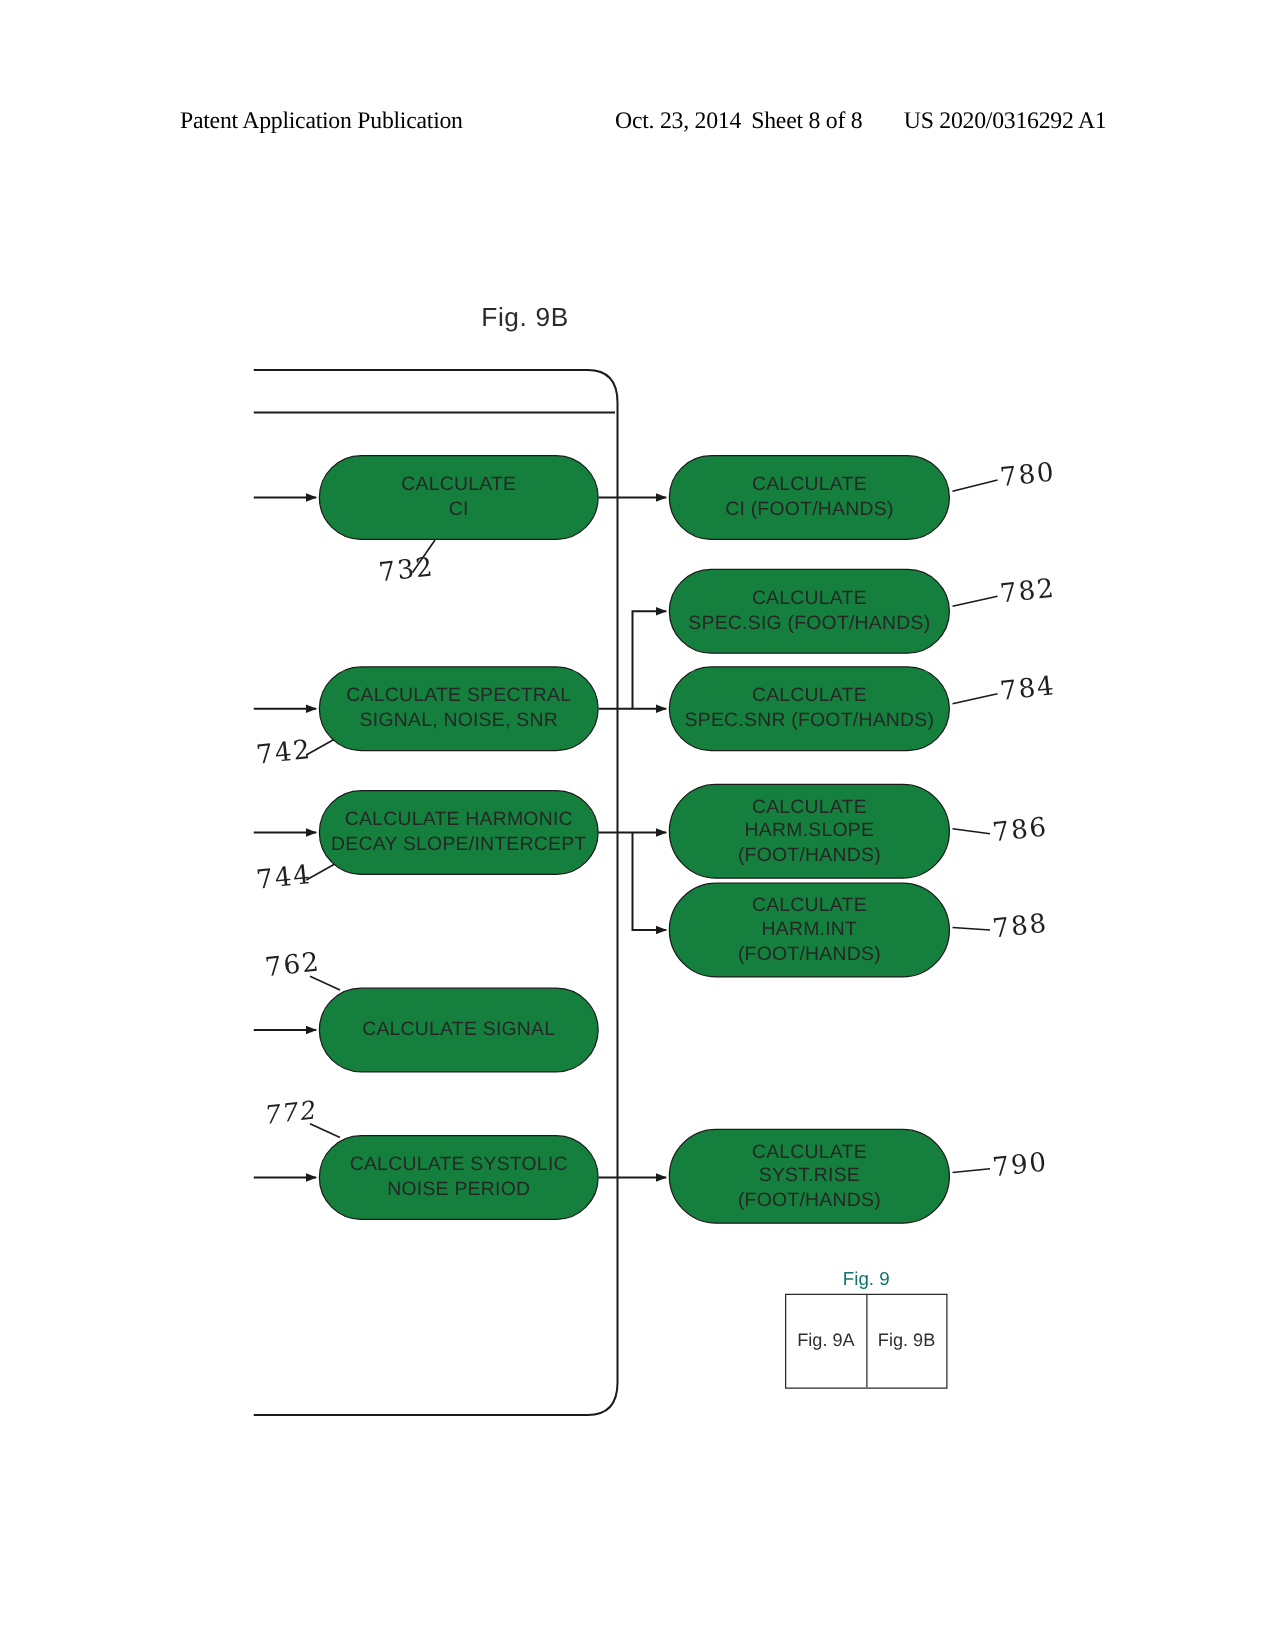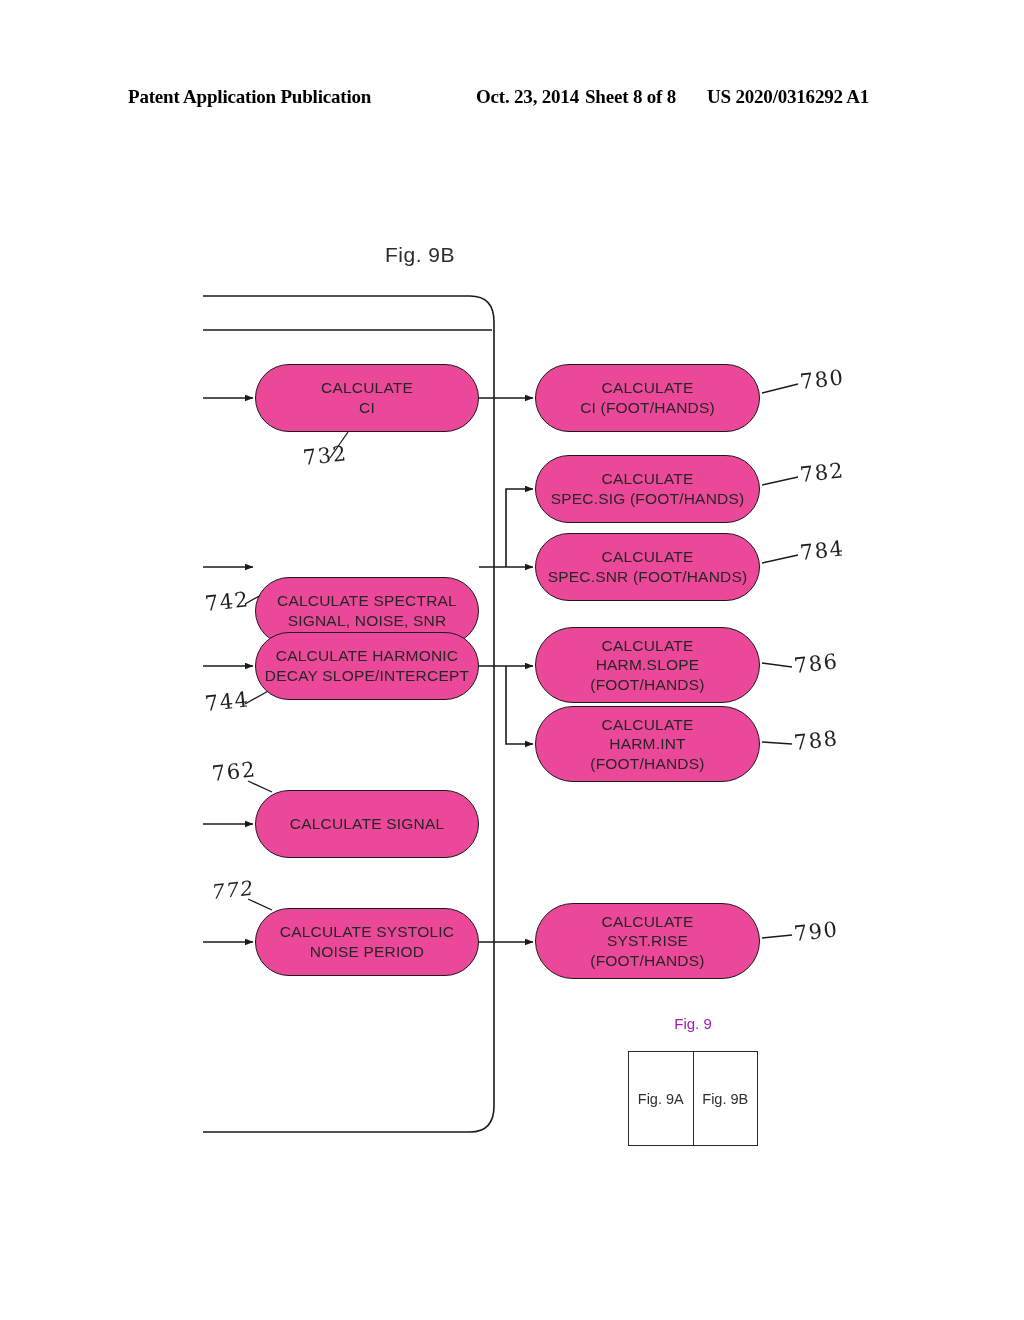--- a/index.html
+++ b/index.html
@@ -13,25 +13,25 @@
     position: relative;
     font-family: "Liberation Sans", sans-serif;
     color: #000000;
     overflow: hidden;
   }
 
   
   .patent-header {
     position: absolute;
     top: 86px;
-    left: 0;
+    left: 16px;
     width: 984px;
     height: 26px;
     font-family: "Liberation Serif", serif;
-    font-weight: bold;
+    font-weight: normal;
     font-size: 19px;
     letter-spacing: -0.2px;
     white-space: nowrap;
   }
   .ph-pub   { position: absolute; left: 128px;  top: 0; }
   .ph-date  { position: absolute; left: 428px;  top: 0; margin-left: 48px; }
   .ph-sheet { position: absolute; left: 585px;  top: 0; }
   .ph-num   { position: absolute; left: 707px;  top: 0; }
 
   
@@ -51,21 +51,21 @@
     top: 0;
     width: 1024px;
     height: 1320px;
   }
 
   
   .node {
     position: absolute;
     box-sizing: border-box;
     border: 1.6px solid #1a1a1a;
-    background: #ec4899;
+    background: #15803d;
     display: flex;
     align-items: center;
     justify-content: center;
     text-align: center;
     color: #262626;
     letter-spacing: 0.2px;
   }
   .node-text {
     display: block;
     white-space: pre-line;
@@ -98,28 +98,28 @@
     width: 130px;
     height: 95px;
   }
   .fig-key-caption {
     position: absolute;
     left: 0;
     top: -20px;
     width: 130px;
     text-align: center;
     font-size: 15px;
-    color: #a21caf;
+    color: #0f766e;
   }
   .fig-key-grid {
     position: absolute;
     left: 0;
-    top: 16px;
+    top: 0;
     width: 130px;
-    height: 95px;
+    height: 76px;
     display: flex;
     border: 1.4px solid #2a2a2a;
     box-sizing: border-box;
     justify-content: center;
   }
   .fig-key-cell {
     flex: 1 1 50%;
     display: flex;
     align-items: center;
     justify-content: center;
@@ -182,21 +182,21 @@
     <path d="M 762,663 L 792,667"></path>
     <path d="M 762,742 L 792,744"></path>
     <path d="M 762,938 L 792,935"></path>
   </g>
 </svg>
 
 <div class="node col-left" style="left: 255px; top: 364px; width: 224px; height: 68px; border-radius: 34px;">
   <span class="node-text">CALCULATE
 CI</span>
 </div>
-<div class="node col-left" style="left: 255px; top: 533px; width: 224px; height: 68px; border-radius: 34px; margin-top: 44px;">
+<div class="node col-left" style="left: 255px; top: 533px; width: 224px; height: 68px; border-radius: 34px;">
   <span class="node-text">CALCULATE SPECTRAL
 SIGNAL, NOISE, SNR</span>
 </div>
 <div class="node col-left" style="left: 255px; top: 632px; width: 224px; height: 68px; border-radius: 34px; align-items: center;">
   <span class="node-text">CALCULATE HARMONIC
 DECAY SLOPE/INTERCEPT</span>
 </div>
 <div class="node col-left" style="left: 255px; top: 790px; width: 224px; height: 68px; border-radius: 34px; text-align: center;">
   <span class="node-text">CALCULATE SIGNAL</span>
 </div>

